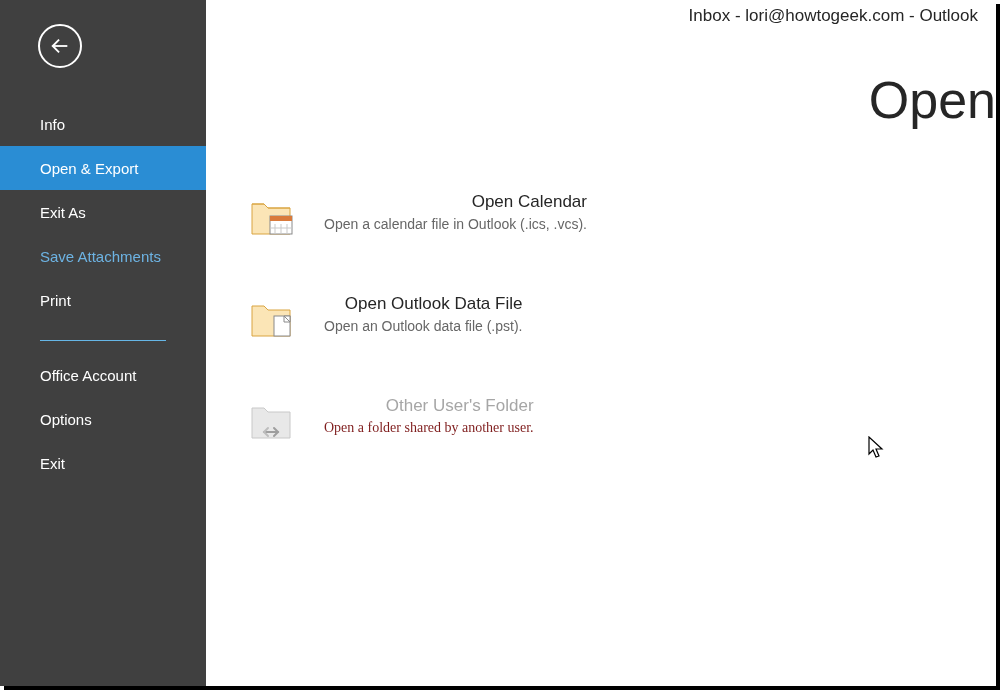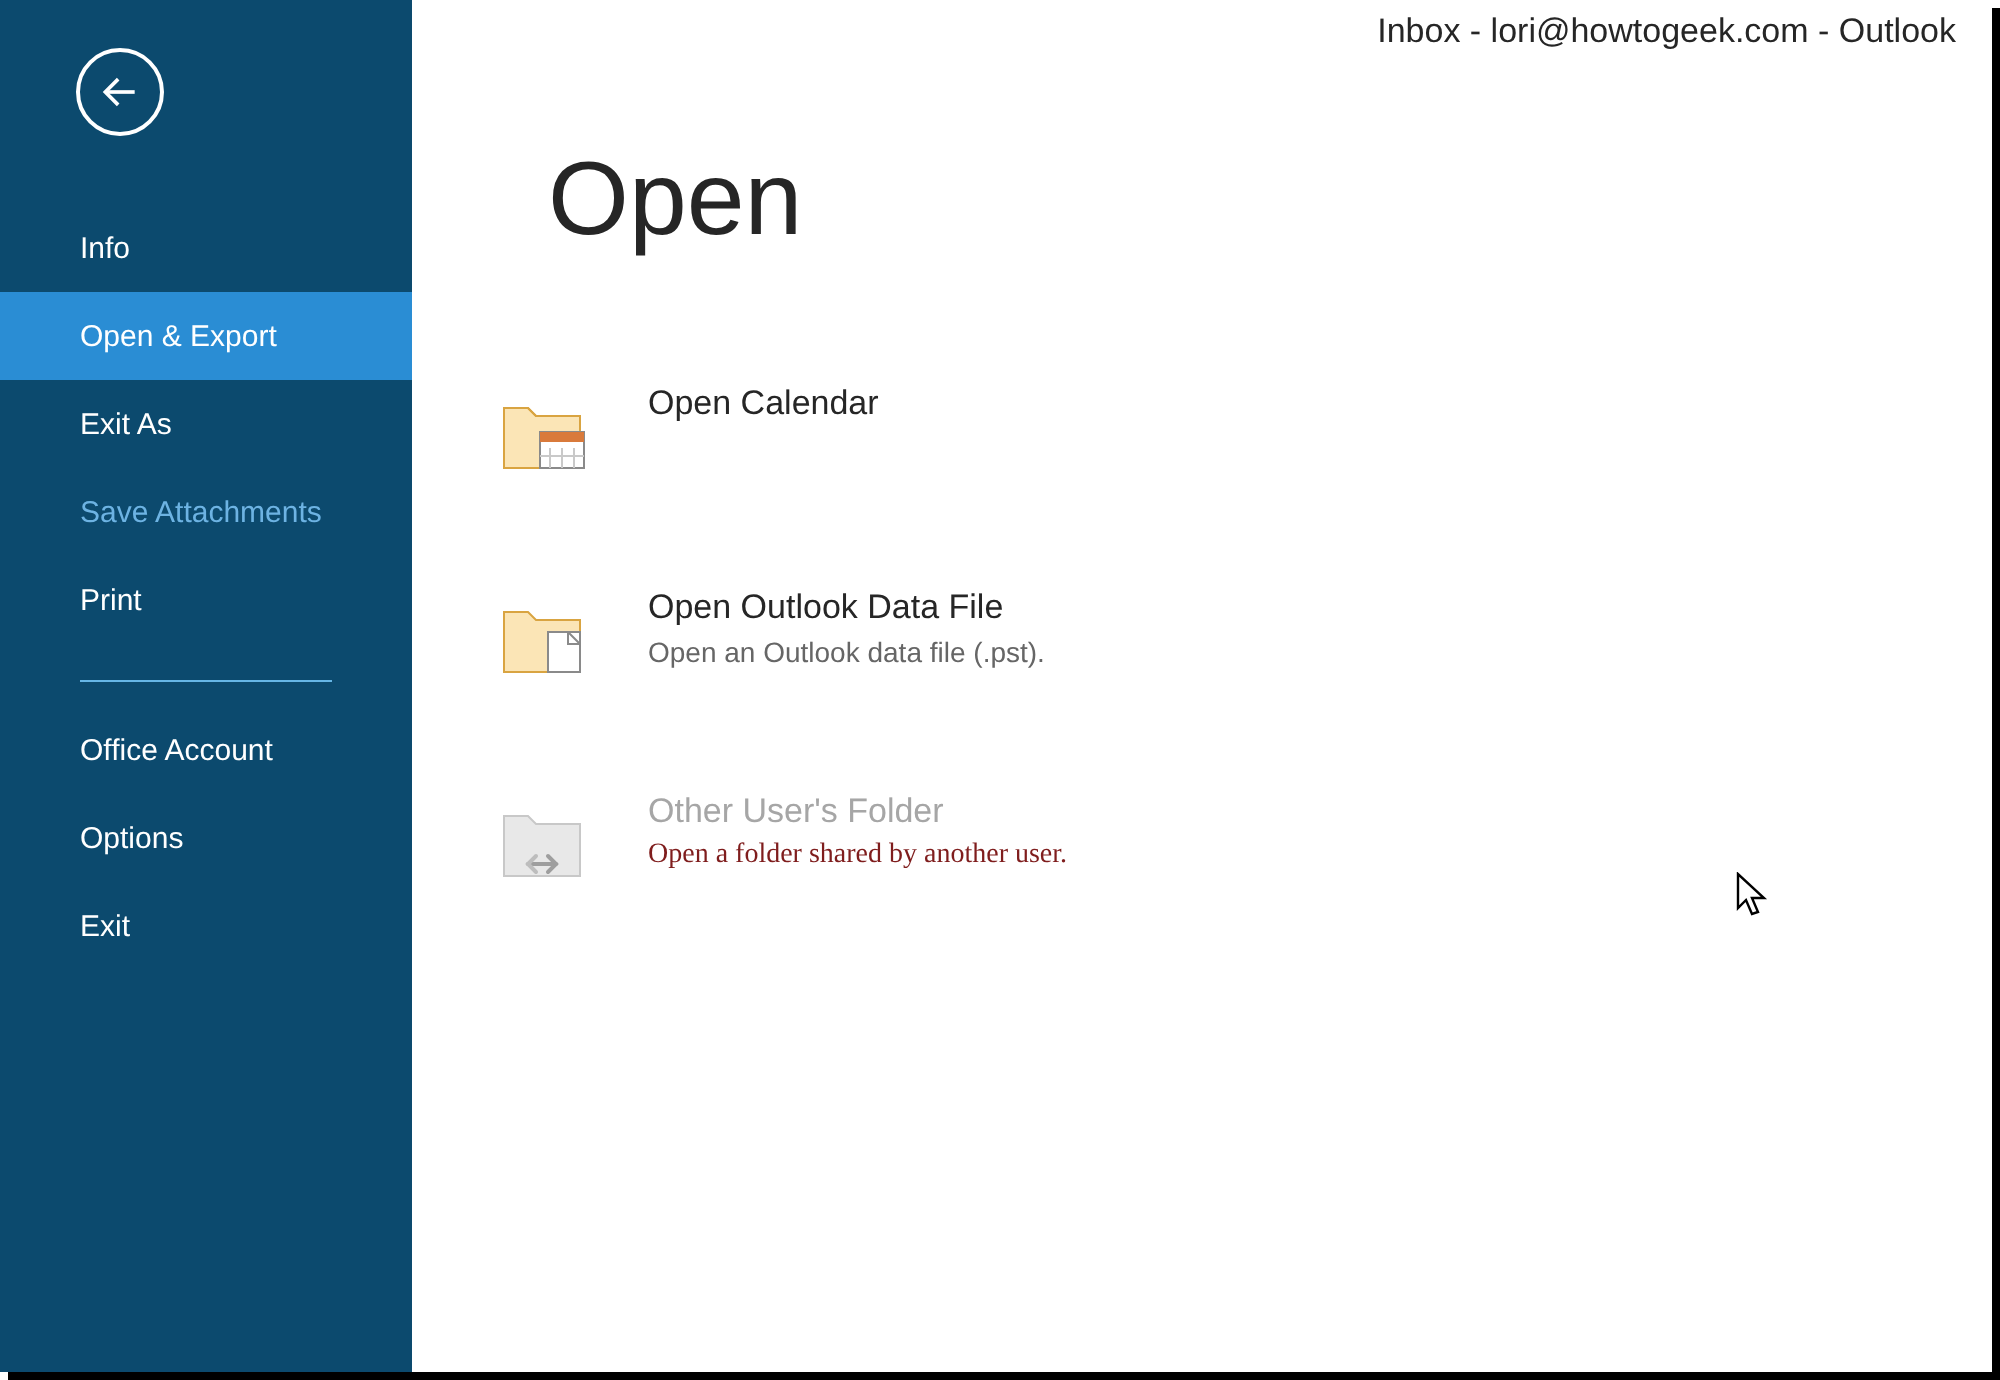--- a/index.html
+++ b/index.html
@@ -3,40 +3,40 @@
 <meta charset="utf-8">
 <style>
   * { box-sizing: border-box; margin: 0; padding: 0; }
   html, body { width: 1000px; height: 690px; font-family: "Segoe UI", Arial, sans-serif; }
   .app {
     width: 996px; height: 686px; background: #fff; position: relative;
     box-shadow: 4px 4px 0 #000;
     display: flex;
   }
   .sidebar {
-    width: 206px; height: 100%; background: #0c4a6e; color: #fff;
+    width: 206px; height: 100%; background: #404040; color: #fff;
     display: flex; flex-direction: column; padding-top: 24px;
   }
   .back-circle {
     width: 44px; height: 44px; border: 2px solid #fff; border-radius: 50%;
     margin-left: 38px; margin-bottom: 34px;
     display: flex; align-items: center; justify-content: center;
     cursor: pointer; color: #fff;
   }
   .nav-item {
     height: 44px; display: flex; align-items: center;
     padding-left: 40px; font-size: 15px; cursor: pointer;
   }
   .nav-item.selected { background: #2a8dd4; }
   .nav-item.disabled { color: #6db3e3; cursor: default; }
   .nav-divider {
     border-top: 1px solid #66b6e6; margin: 18px 40px 12px 40px;
   }
   .content {
-    flex: 1; position: relative; padding: 0;
+    flex: 1; position: relative; padding: 0; text-align: right;
   }
   .title-bar {
     position: absolute; top: 6px; right: 18px; font-size: 17px; color: #262626;
   }
   .page-title {
     font-size: 52px; font-weight: 300; color: #262626;
     margin: 70px 0 46px 68px;
   }
   .options { padding-left: 32px; padding-right: 18px; }
   .option {
@@ -112,20 +112,21 @@
             <rect x="20" y="22" width="22" height="18" fill="#fff" stroke="#8a8a8a"></rect>
             <rect x="20" y="22" width="22" height="5" fill="#d97a3b"></rect>
             <line x1="25" y1="30" x2="25" y2="40" stroke="#c9c9c9"></line>
             <line x1="31" y1="30" x2="31" y2="40" stroke="#c9c9c9"></line>
             <line x1="37" y1="30" x2="37" y2="40" stroke="#c9c9c9"></line>
             <line x1="20" y1="34" x2="42" y2="34" stroke="#c9c9c9"></line>
           </svg>
         </div>
         <div class="opt-text">
           <h3>Open Calendar</h3>
+          <p>Open a calendar file in Outlook (.ics, .vcs).</p>
         </div>
       </div>
 
       <div class="option">
         <div class="opt-icon">
           <svg width="48" height="44" viewBox="0 0 48 44">
             <path d="M2 10 L2 40 L40 40 L40 14 L18 14 L14 10 Z" fill="#fbe5b6" stroke="#d9a441" stroke-width="1"></path>
             <rect x="24" y="20" width="16" height="20" fill="#fff" stroke="#8a8a8a"></rect>
             <polyline points="34,20 34,26 40,26" fill="none" stroke="#8a8a8a"></polyline>
             <path d="M34 20 L40 26 L40 20 Z" fill="#fff" stroke="#8a8a8a"></path>

